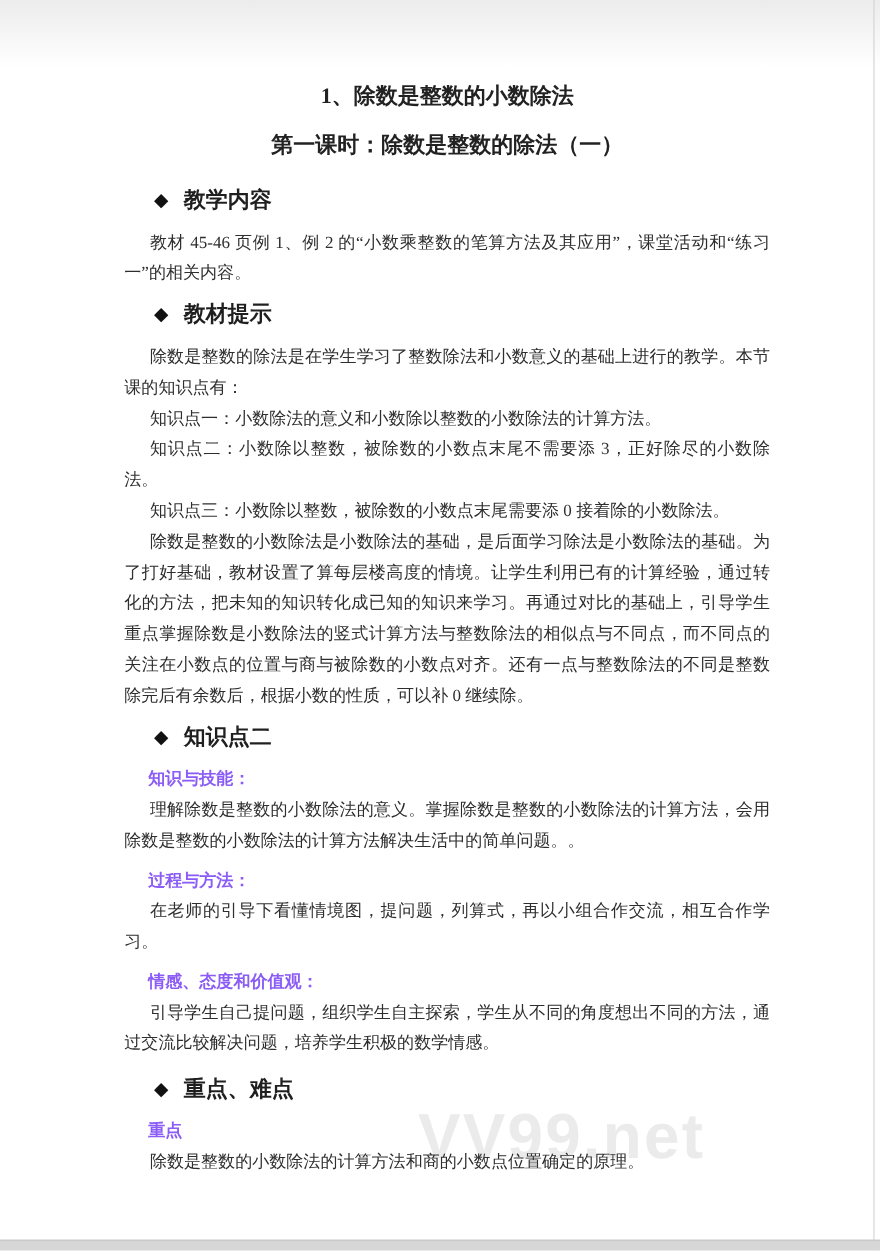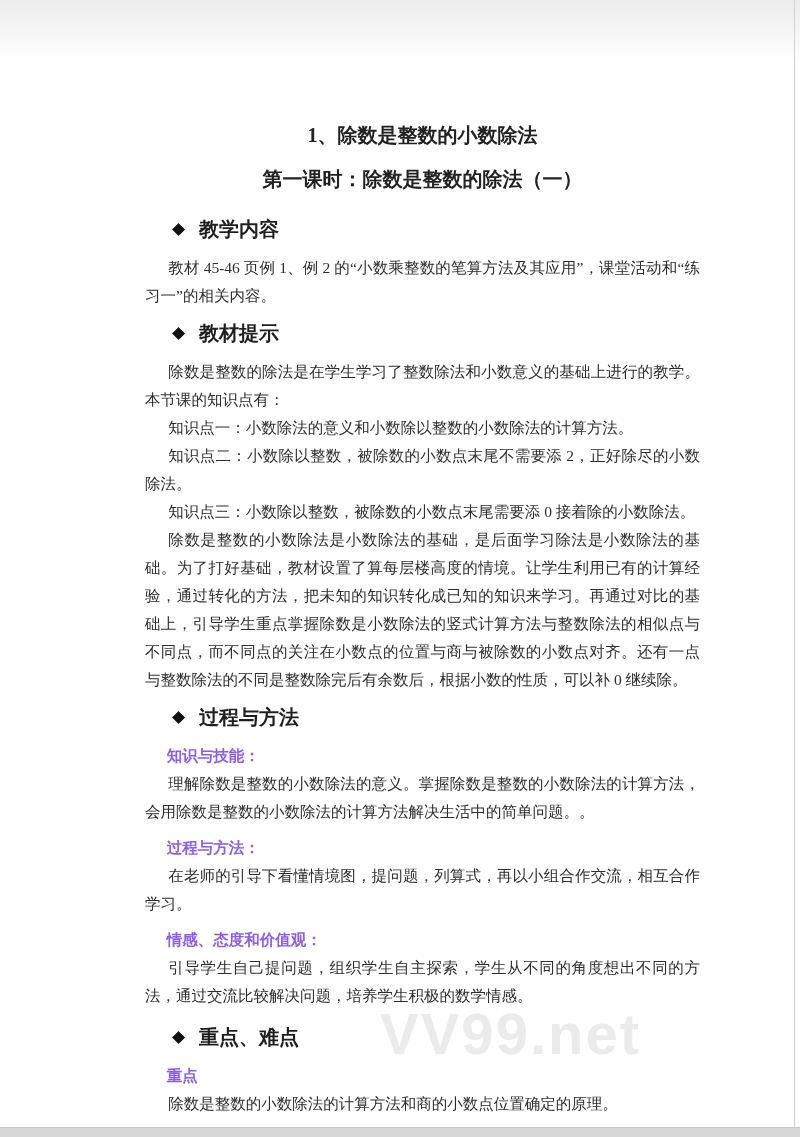--- a/index.html
+++ b/index.html
@@ -51,22 +51,21 @@
     font-weight: 700;
     font-size: 58px;
     letter-spacing: 2px;
     color: #ebebeb;
     z-index: 1;
     white-space: nowrap;
   }
   .content {
     position: relative;
     z-index: 2;
-    padding: 120px 100px 0 113px;
-    margin-left: 32px;
+    padding: 73px 100px 0 113px;
   }
   .doc-title, .doc-subtitle {
     text-align: center;
     font-family: "Liberation Serif", "DejaVu Serif", serif;
     font-weight: 700;
     font-size: 20px;
     line-height: 30px;
     color: #222222;
     margin: 0;
   }
@@ -131,29 +130,29 @@
     <p class="para first-para">教材 45-46 页例 1、例 2 的“小数乘整数的笔算方法及其应用”，课堂活动和“练习一”的相关内容。</p>
   </div>
 
   <div class="section">
     <div class="section-heading hd2">
       <span class="diamond">◆</span>
       <span>教材提示</span>
     </div>
     <p class="para first-para">除数是整数的除法是在学生学习了整数除法和小数意义的基础上进行的教学。本节课的知识点有：</p>
     <p class="para">知识点一：小数除法的意义和小数除以整数的小数除法的计算方法。</p>
-    <p class="para">知识点二：小数除以整数，被除数的小数点末尾不需要添 2，正好除尽的小数除法。</p>
+    <p class="para">知识点二：小数除以整数，被除数的小数点末尾不需要添 3，正好除尽的小数除法。</p>
     <p class="para">知识点三：小数除以整数，被除数的小数点末尾需要添 0 接着除的小数除法。</p>
     <p class="para">除数是整数的小数除法是小数除法的基础，是后面学习除法是小数除法的基础。为了打好基础，教材设置了算每层楼高度的情境。让学生利用已有的计算经验，通过转化的方法，把未知的知识转化成已知的知识来学习。再通过对比的基础上，引导学生重点掌握除数是小数除法的竖式计算方法与整数除法的相似点与不同点，而不同点的关注在小数点的位置与商与被除数的小数点对齐。还有一点与整数除法的不同是整数除完后有余数后，根据小数的性质，可以补 0 继续除。</p>
   </div>
 
   <div class="section">
     <div class="section-heading hd3">
       <span class="diamond">◆</span>
-      <span>过程与方法</span>
+      <span>知识点二</span>
     </div>
     <p class="sub-label sub-gap-lg">知识与技能：</p>
     <p class="para">理解除数是整数的小数除法的意义。掌握除数是整数的小数除法的计算方法，会用除数是整数的小数除法的计算方法解决生活中的简单问题。。</p>
     <p class="sub-label sub-gap">过程与方法：</p>
     <p class="para">在老师的引导下看懂情境图，提问题，列算式，再以小组合作交流，相互合作学习。</p>
     <p class="sub-label sub-gap">情感、态度和价值观：</p>
     <p class="para">引导学生自己提问题，组织学生自主探索，学生从不同的角度想出不同的方法，通过交流比较解决问题，培养学生积极的数学情感。</p>
   </div>
 
   <div class="section">

